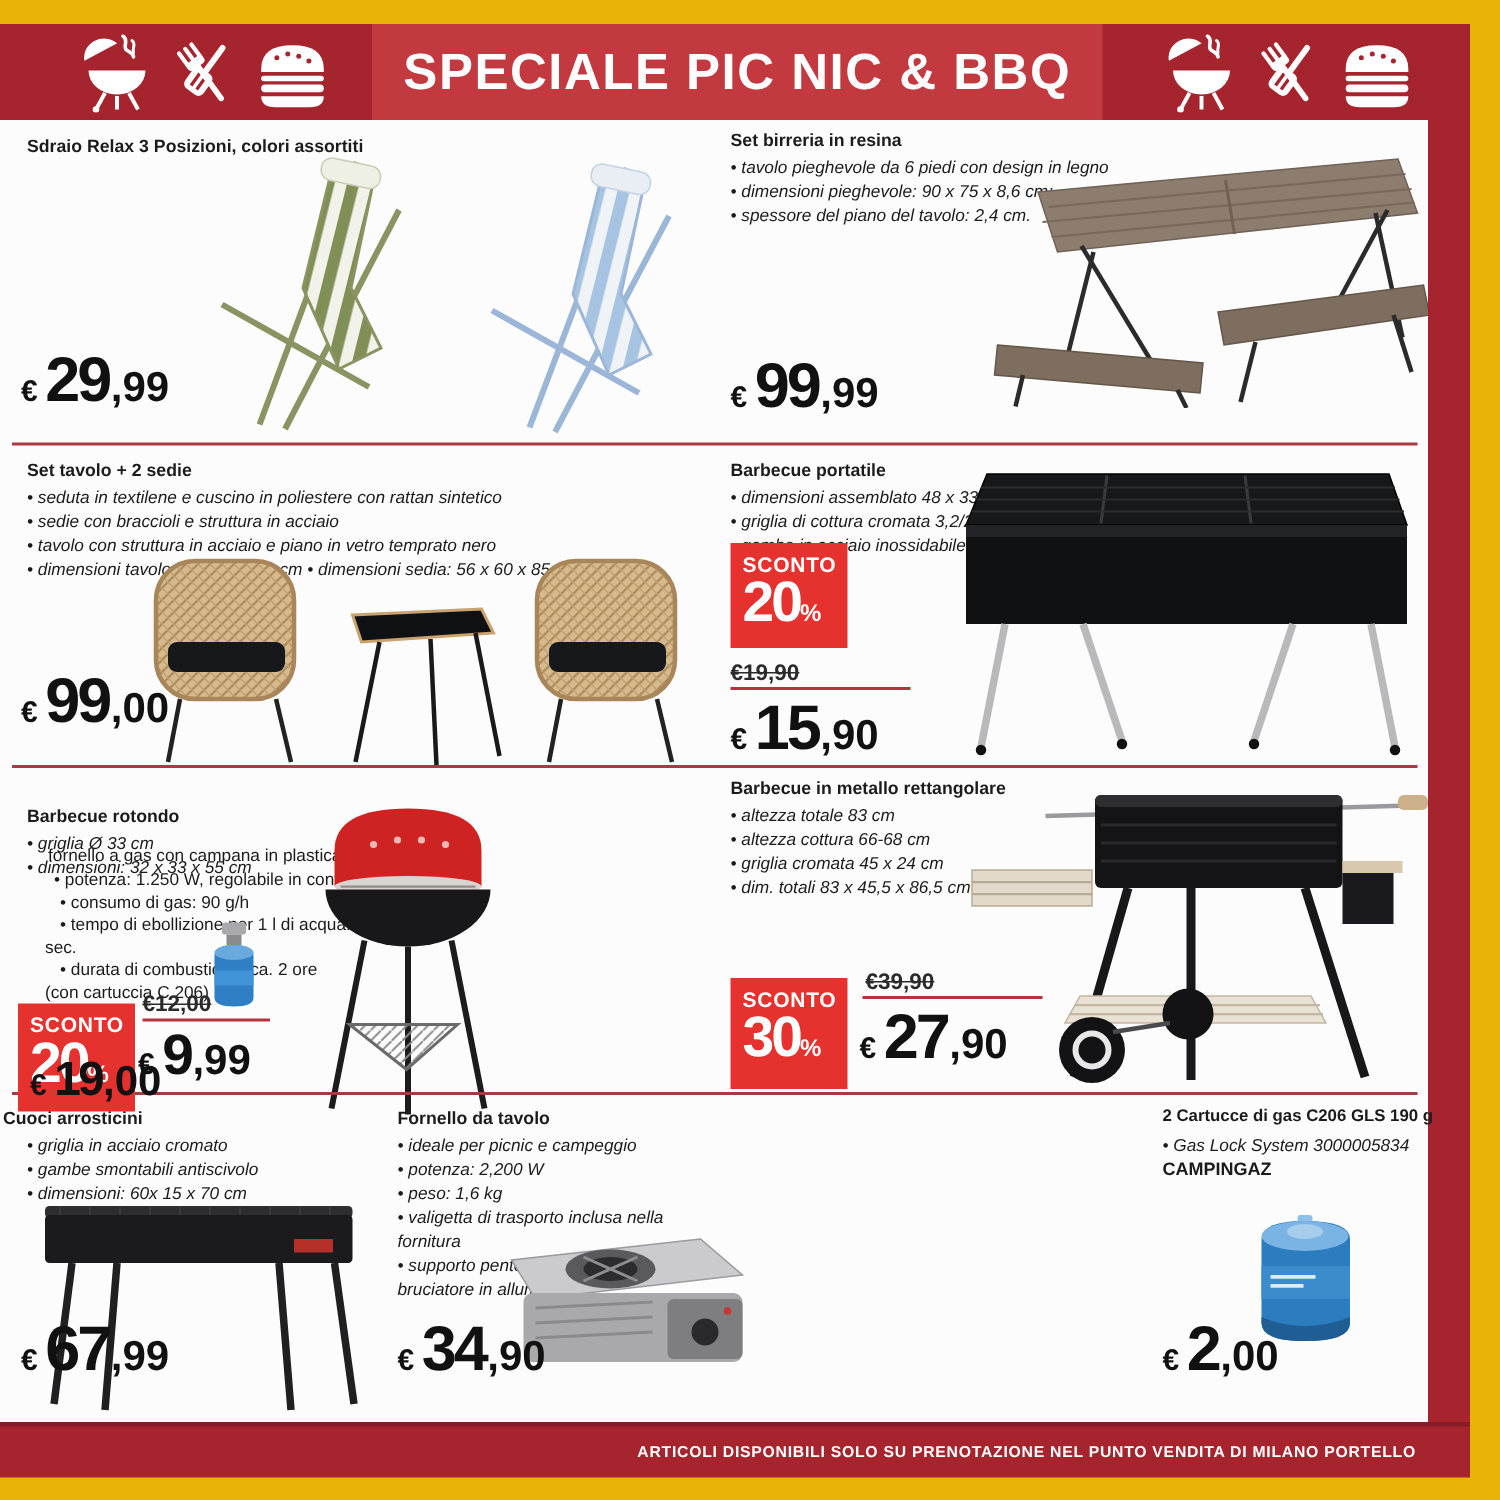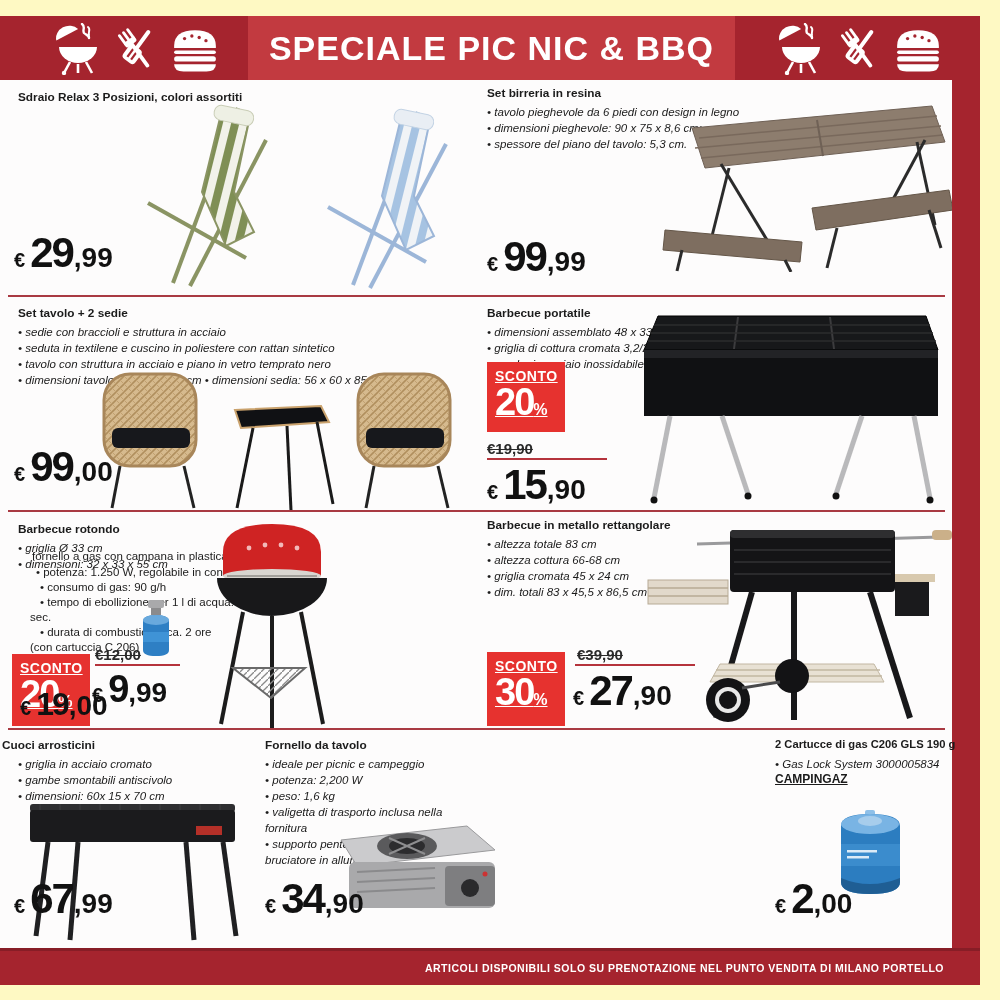--- a/index.html
+++ b/index.html
@@ -1,16 +1,16 @@
 <!DOCTYPE html>
 <html><head>
 <meta charset="utf-8">
 <style>
   html,body{margin:0;padding:0;background:#e9e7e7;}
-  .page{position:relative;width:1000px;height:1000px;background:#fef9c3;overflow:hidden;
+  .page{position:relative;width:1000px;height:1000px;background:#eab308;overflow:hidden;
         font-family:"Liberation Sans",sans-serif;color:#1b1b1b;}
   .content{position:absolute;left:0;top:80px;width:952px;height:868px;background:#fdfcfc;}
   
   .header{position:absolute;left:0;top:16px;width:980px;height:64px;background:#a5242e;}
   .title-panel{position:absolute;left:248px;top:0;width:487px;height:64px;background:#c23a40;
         color:#fff;display:flex;align-items:center;justify-content:center;
         font-size:34px;font-weight:bold;letter-spacing:1px;white-space:nowrap;}
   .icon-group{position:absolute;top:7px;display:flex;gap:12px;align-items:center;}
   .icon-group svg{display:block;}
   .rightbar{position:absolute;left:952px;top:80px;width:28px;height:868px;background:#a5242e;}
@@ -29,21 +29,21 @@
   .ghost{position:absolute;font-size:11.5px;white-space:nowrap;}
   .price{position:absolute;display:flex;align-items:baseline;white-space:nowrap;color:#111;z-index:4;}
   .price .eur{font-size:20px;font-weight:bold;margin-right:5px;}
   .price .main{font-size:42px;font-weight:bold;letter-spacing:-2px;line-height:1;}
   .price .cents{font-size:28px;font-weight:bold;margin-left:1px;}
   .price.sm .main{font-size:38px;}
   .price.xl .main{font-size:32px;}
   .old{position:absolute;font-size:15px;font-weight:bold;color:#2a2a2a;
         text-decoration:line-through;white-space:nowrap;z-index:3;}
   .old-rule{position:absolute;height:2px;background:#b5333c;z-index:3;}
-  .badge{position:absolute;background:#e6322f;color:#fff;padding:6px 8px 2px 8px;box-sizing:border-box;z-index:2;text-decoration:underline;}
+  .badge{position:absolute;background:#e6322f;color:#fff;padding:6px 8px 2px 8px;box-sizing:border-box;z-index:2;}
   .badge .lbl{display:block;font-size:14px;font-weight:bold;letter-spacing:.5px;}
   .badge .val{font-size:38px;font-weight:bold;letter-spacing:-2px;line-height:.95;}
   .badge .pct{font-size:16px;font-weight:bold;}
   .pimg{position:absolute;}
   .brand{position:absolute;font-size:12px;font-weight:bold;}
 </style>
 </head>
 <body>
 
 <div class="page">
@@ -177,21 +177,21 @@
         <span class="main">29</span>
         <span class="cents">,99</span>
     </div>
   </div>
 
   <div class="card" style="left:487px;top:84px;width:465px;height:212px;">
     <div class="ptitle" style="left:0;top:2px;">Set birreria in resina</div>
     <ul class="bullets" style="left:0;top:20px;width:300px;">
       <li>tavolo pieghevole da 6 piedi con design in legno</li>
       <li>dimensioni pieghevole: 90 x 75 x 8,6 cm;</li>
-      <li>spessore del piano del tavolo: 5,3 cm.</li>
+      <li>spessore del piano del tavolo: 2,4 cm.</li>
     </ul>
     <div class="pimg" style="left:150px;top:6px;">
       <svg width="315" height="182" viewBox="0 0 315 182">
         <polygon points="55,38 295,16 308,52 68,78" fill="#8d7d6e" stroke="#6f6156"></polygon>
         <line x1="62" y1="48" x2="300" y2="26" stroke="#79695c" stroke-width="1.5"></line>
         <line x1="58" y1="58" x2="304" y2="36" stroke="#79695c" stroke-width="1.5"></line>
         <line x1="64" y1="68" x2="306" y2="45" stroke="#79695c" stroke-width="1.5"></line>
         <line x1="180" y1="30" x2="186" y2="66" stroke="#6f6156" stroke-width="2"></line>
         <g stroke="#2b2b2b" stroke-width="3">
           <line x1="92" y1="78" x2="72" y2="158"></line>
@@ -212,22 +212,22 @@
         <span class="main">99</span>
         <span class="cents">,99</span>
     </div>
   </div>
 
   <div class="divider" style="top:295px;"></div>
 
   <div class="card" style="left:0;top:300px;width:480px;height:210px;">
     <div class="ptitle" style="left:18px;top:6px;">Set tavolo + 2 sedie</div>
     <ul class="bullets" style="left:18px;top:24px;width:450px;">
+      <li>seduta in textilene e cuscino in poliestere con rattan sintetico</li>
       <li>sedie con braccioli e struttura in acciaio</li>
-      <li>seduta in textilene e cuscino in poliestere con rattan sintetico</li>
       <li>tavolo con struttura in acciaio e piano in vetro temprato nero</li>
       <li>dimensioni tavolo: 60 x 60 x 72 cm  • dimensioni sedia: 56 x 60 x 85 cm</li>
     </ul>
     <div class="pimg" style="left:92px;top:68px;">
       <svg width="370" height="142" viewBox="0 0 370 142">
         <defs>
           <pattern id="weave" width="8" height="8" patternUnits="userSpaceOnUse">
             <rect width="8" height="8" fill="#d6ba8e"></rect>
             <path d="M0 8 L8 0 M-2 2 L2 -2 M6 10 L10 6" stroke="#b08f5e" stroke-width="1.6"></path>
             <path d="M0 0 L8 8" stroke="#c1a070" stroke-width="1"></path>
@@ -297,21 +297,21 @@
         <circle cx="24" cy="192" r="3.5" fill="#111"></circle>
           <circle cx="118" cy="188" r="3.5" fill="#111"></circle>
         <circle cx="206" cy="188" r="3.5" fill="#111"></circle>
           <circle cx="300" cy="192" r="3.5" fill="#111"></circle>
       </svg>
     </div>
   </div>
 
   <div class="divider" style="top:510px;"></div>
 
-  <div class="card" style="left:0;top:516px;width:480px;height:164px;">
+  <div class="card" style="left:0;top:531px;width:480px;height:164px;">
     <div class="ptitle" style="left:18px;top:6px;">Barbecue rotondo</div>
     <ul class="bullets" style="left:18px;top:24px;width:260px;">
       <li>griglia Ø 33 cm</li>
       <li>dimensioni: 32 x 33 x 55 cm</li>
     </ul>
     <div class="ghost" style="left:32px;top:34px;">fornello a gas con campana in plastica 1,25 kW</div>
     <div class="ghost" style="left:36px;top:50px;">• potenza: 1.250 W, regolabile in continuo</div>
     <div class="ghost" style="left:40px;top:65px;">• consumo di gas: 90 g/h</div>
     <div class="ghost" style="left:40px;top:80px;">• tempo di ebollizione per 1 l di acqua: 5 min. 30</div>
     <div class="ghost" style="left:30px;top:95px;">sec.</div>
@@ -487,21 +487,21 @@
         <span class="main">34</span>
         <span class="cents">,90</span>
     </div>
   </div>
 
   <div class="card" style="left:775px;top:728px;width:180px;height:218px;">
     <div class="ptitle" style="left:0;top:10px;font-size:11.2px;">2 Cartucce di gas C206 GLS 190 g</div>
     <ul class="bullets" style="left:0;top:28px;width:180px;white-space:nowrap;">
       <li>Gas Lock System 3000005834</li>
     </ul>
-    <div class="brand" style="left:0;top:44px;text-decoration:underline;">CAMPINGAZ</div>
+    <div class="brand" style="left:0;top:44px;">CAMPINGAZ</div>
     <div class="pimg" style="left:58px;top:72px;">
       <svg width="75" height="98" viewBox="0 0 75 98">
         <rect x="32" y="10" width="10" height="8" rx="2" fill="#8fc0e8"></rect>
         <path d="M8 26 Q8 14 37 14 Q67 14 67 26 L67 82 Q67 94 37 94 Q8 94 8 82 Z" fill="#2c7dc0"></path>
         <ellipse cx="37" cy="24" rx="29" ry="10" fill="#79b4e4"></ellipse>
         <ellipse cx="37" cy="21" rx="12" ry="5" fill="#a7cdec"></ellipse>
         <rect x="8" y="44" width="59" height="22" fill="#3b8ccd"></rect>
         <rect x="14" y="50" width="30" height="2.5" fill="#dcebf7"></rect>
         <rect x="14" y="56" width="22" height="2.5" fill="#dcebf7"></rect>
         <path d="M8 78 Q22 84 37 84 Q52 84 67 78 L67 82 Q67 94 37 94 Q8 94 8 82 Z" fill="#1f5e94"></path>

